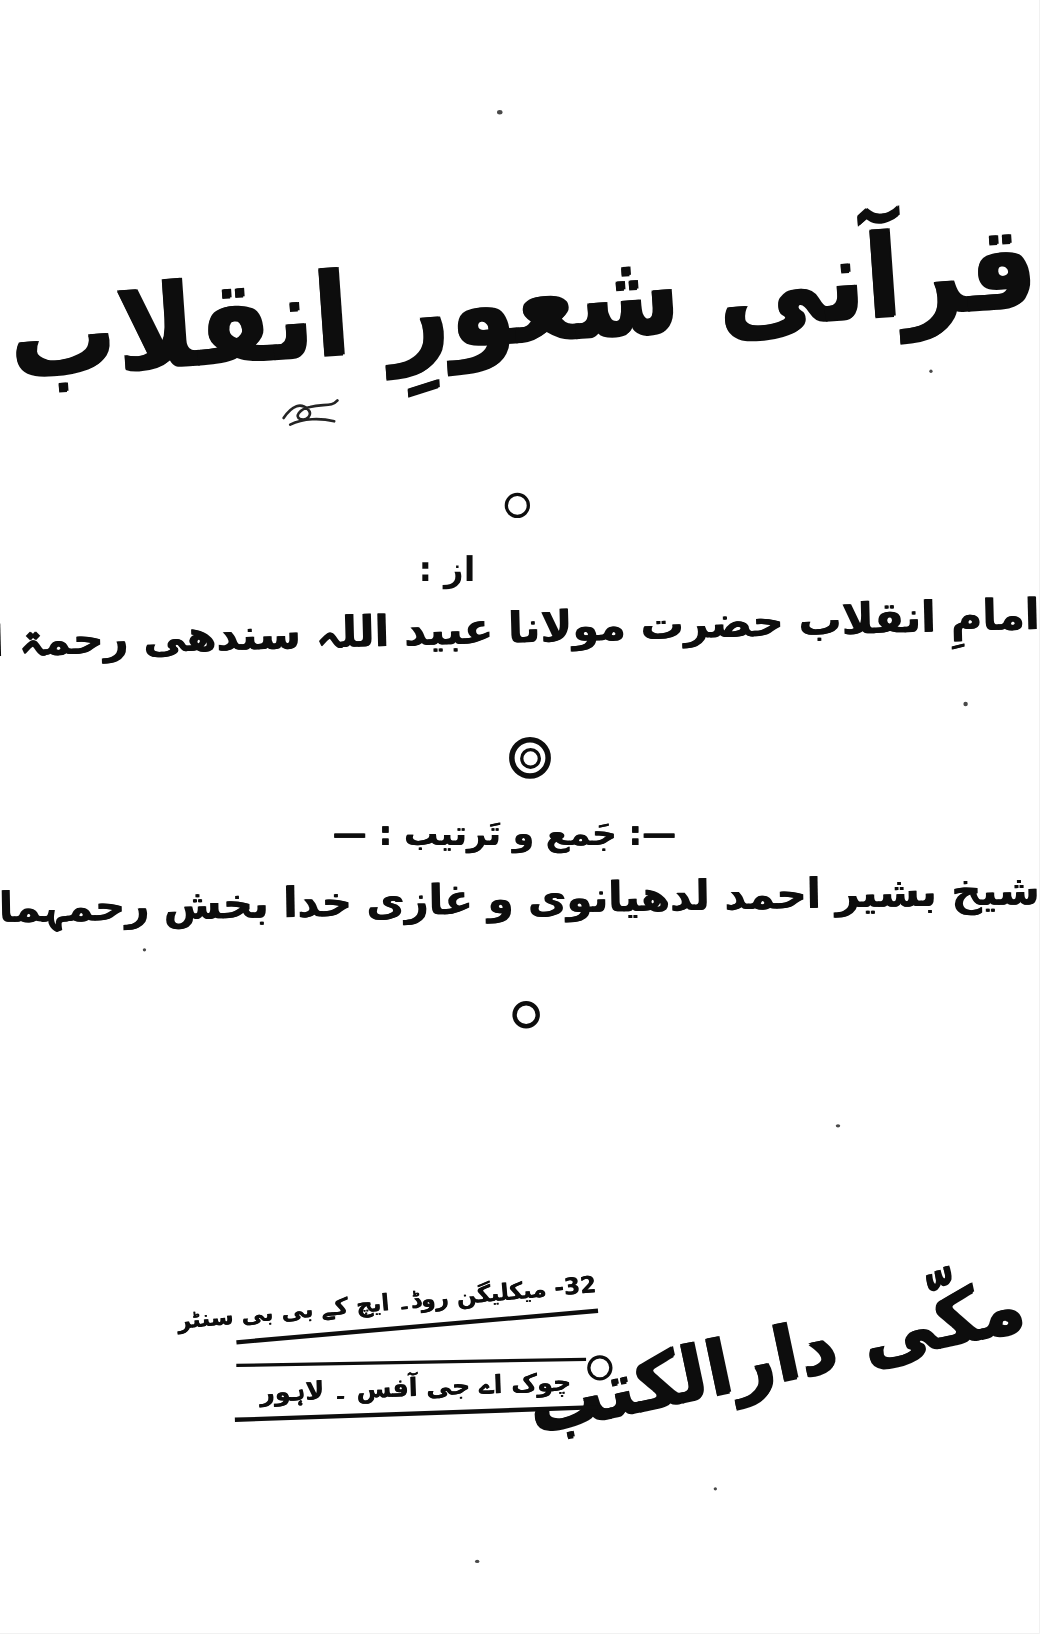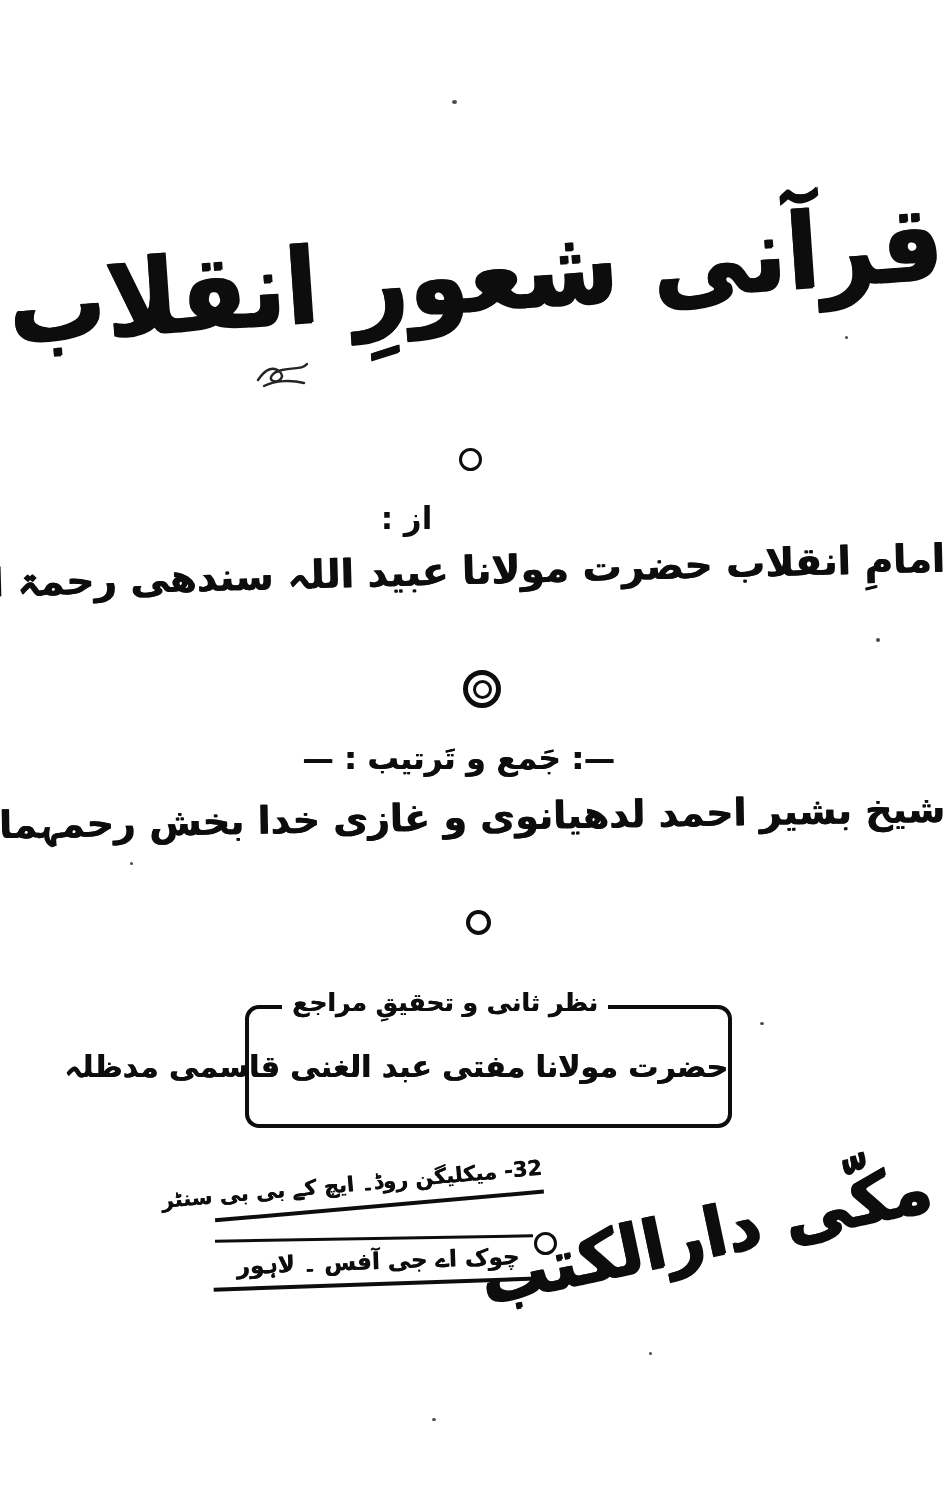--- a/index.html
+++ b/index.html
@@ -154,24 +154,20 @@
   <div class="abs ring ring-outer">
     <div class="ring-inner"></div>
   </div>
 
   <div class="abs compile-heading">—: جَمع و تَرتیب : —</div>
 
   <div class="abs compilers-line">شیخ بشیر احمد لدھیانوی و غازی خدا بخش رحمہما اللہ</div>
 
   <div class="abs ring ring-2"></div>
 
-  <div class="abs review-box">
-    <div class="review-heading">نظر ثانی و تحقیقِ مراجع</div>
-    <div class="review-name">حضرت مولانا مفتی عبد الغنی قاسمی مدظلہ</div>
-  </div>
 
   <div class="abs publisher-name">مکّی دارالکتب</div>
 
   <div class="abs addr-1">32- میکلیگن روڈ۔ ایچ کے بی بی سنٹر</div>
   <div class="abs addr-rule"></div>
   <div class="abs addr-2">چوک اے جی آفس ۔ لاہور</div>
 
   <div class="abs ring ring-pub"></div>
 
 

